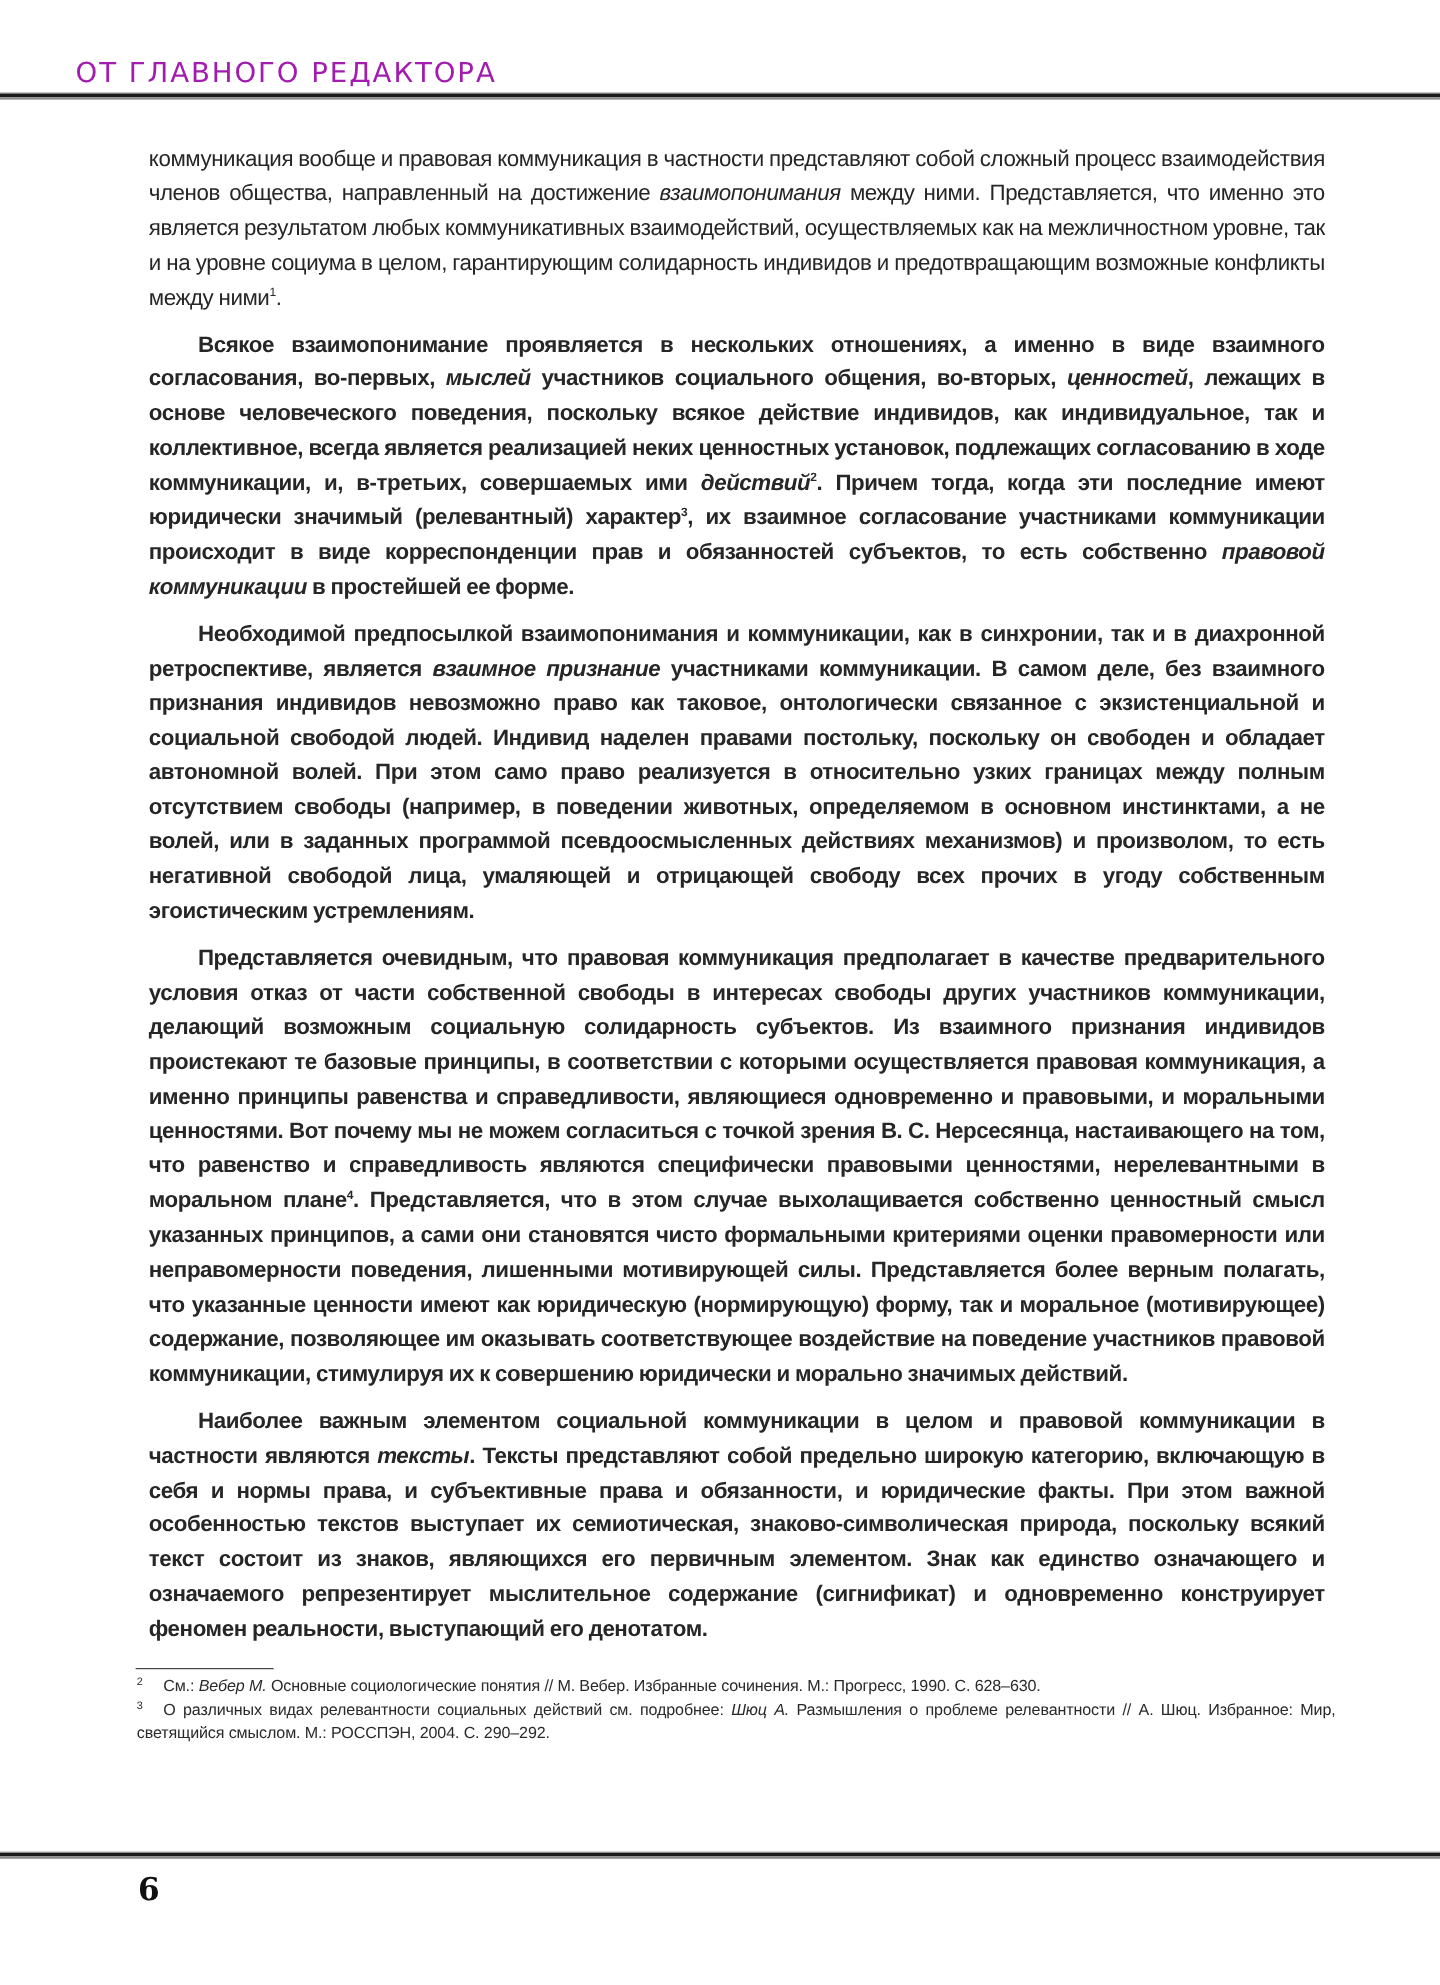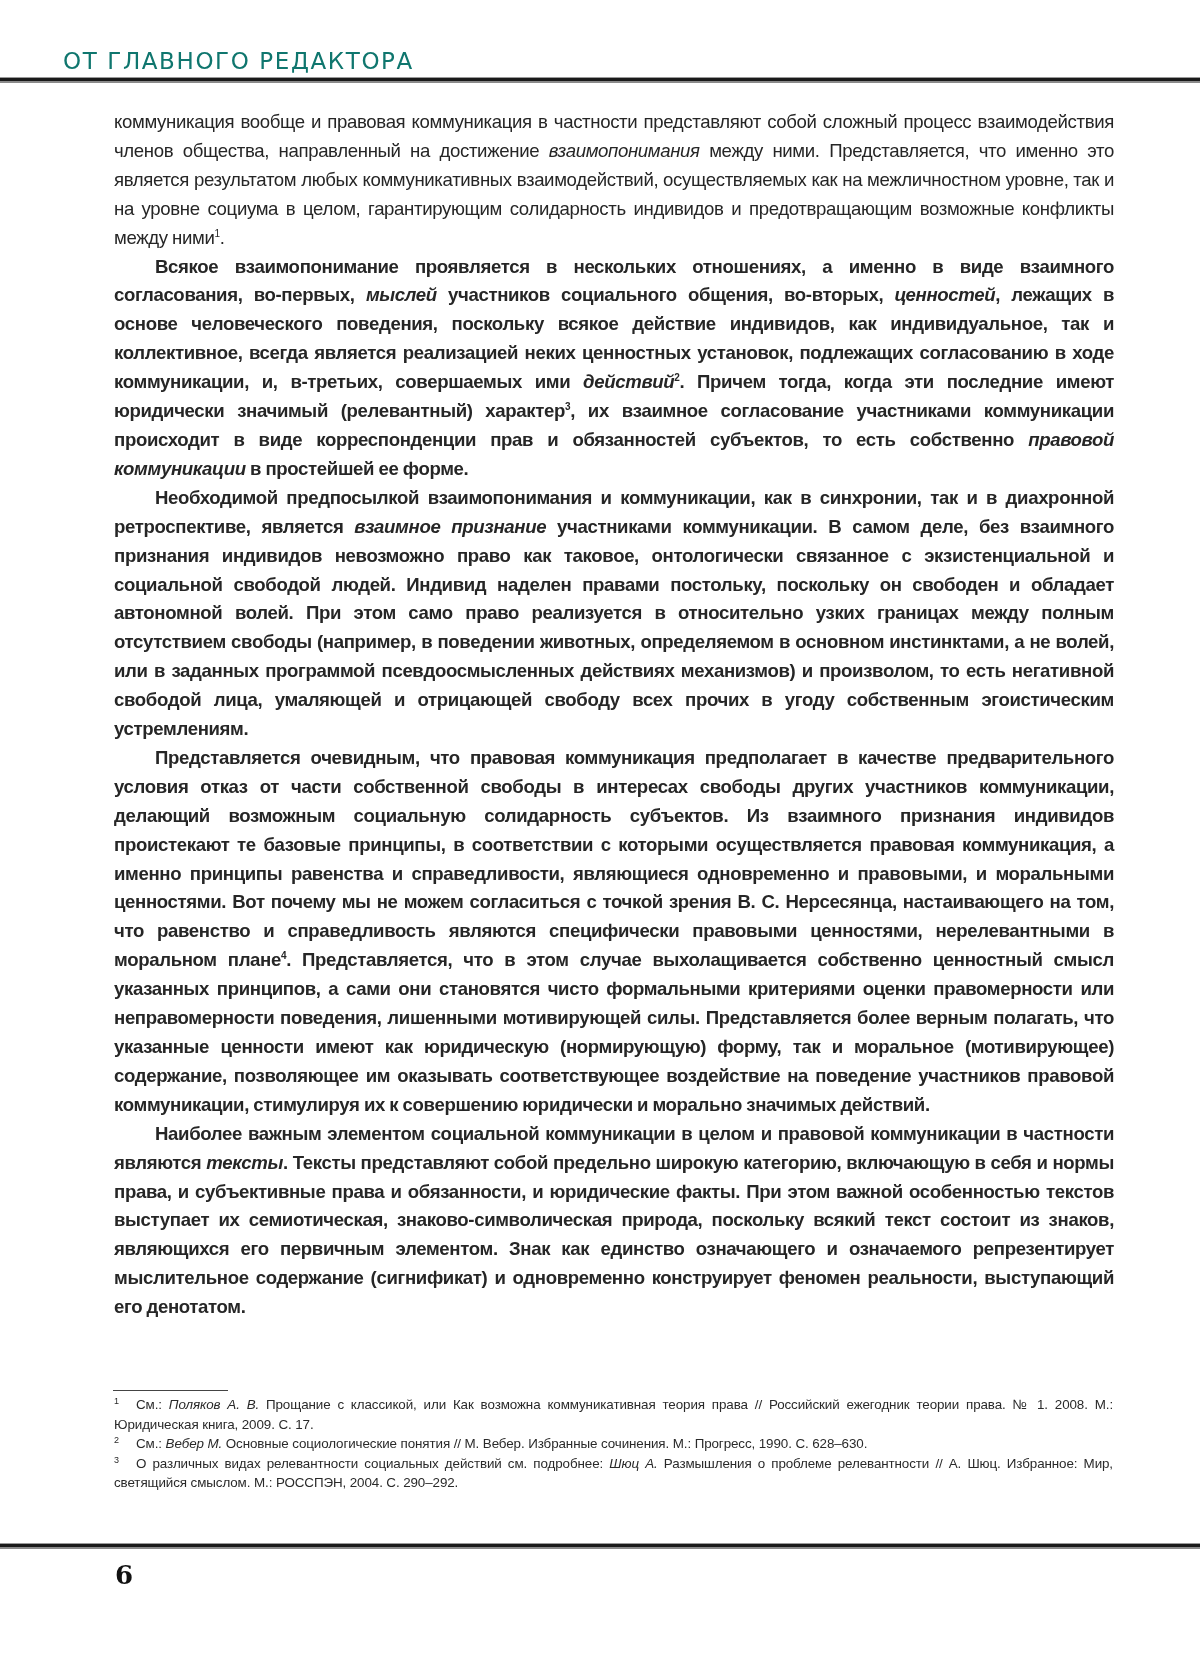--- a/index.html
+++ b/index.html
@@ -1,28 +1,28 @@
 <!DOCTYPE html>
 <html><head>
   <meta charset="utf-8">
   <style>
     html, body { margin: 0; padding: 0; background: #ffffff; }
     body { width: 1200px; height: 1654px; position: relative; overflow: hidden;
            font-family: "Liberation Sans", "DejaVu Sans", sans-serif; color: #1e1e1e; }
     .running-head { position: absolute; left: 63px; top: 48px; font-size: 23px;
-                    letter-spacing: 1.6px; color: #0f766e; font-family: "DejaVu Sans", sans-serif; font-weight: normal; }
+                    letter-spacing: 1.6px; color: #a21caf; font-family: "DejaVu Sans", sans-serif; font-weight: normal; }
     .rule { position: absolute; left: 0; width: 1200px; height: 6px; }
     .rule .l1 { position: absolute; left: 0; right: 0; top: 0; height: 1px; background: #9a9a9a; }
     .rule .l2 { position: absolute; left: 0; right: 0; top: 1px; height: 3px; background: #1a1a1a; }
     .rule .l3 { position: absolute; left: 0; right: 0; top: 4px; height: 2px; background: #8a8a8a; }
     .rule.top { top: 77px; }
     .rule.bottom { top: 1543px; }
     .body-text { position: absolute; left: 114px; top: 108px; width: 1000px;
                  font-size: 18.6px; line-height: 28.9px; text-align: justify; color: #262626; letter-spacing: -0.35px; word-spacing: -0.5px; }
-    .body-text p { margin: 0; }
+    .body-text p { margin: 10px; }
     .body-text p.indent { text-indent: 41px; font-weight: bold; }
     .body-text em { font-style: italic; }
     sup.fn-ref { font-size: 10px; line-height: 0; vertical-align: 7px; }
     .fn-sep { position: absolute; left: 113px; top: 1390px; width: 115px; height: 1px; background: #444; }
     .footnotes { position: absolute; left: 114px; top: 1395px; width: 999px;
                  font-size: 13.4px; line-height: 19.5px; color: #2a2a2a; text-align: justify; letter-spacing: -0.1px; }
     .footnotes .fn { margin: 0; }
     .footnotes .fn-num { font-size: 9px; vertical-align: 5px; line-height: 0; display: inline-block; width: 22px; }
     .footnotes em { font-style: italic; }
     .page-number { position: absolute; left: 115px; top: 1560px; font-size: 26px; font-weight: bold;
@@ -47,21 +47,20 @@
 
   <p class="indent"><span>Представляется очевидным, что правовая коммуникация предполагает в качестве предварительного условия отказ от части собственной свободы в интересах свободы других участников коммуникации, делающий возможным социальную солидарность субъектов. Из взаимного признания индивидов проистекают те базовые принципы, в соответствии с которыми осуществляется правовая коммуникация, а именно принципы равенства и справедливости, являющиеся одновременно и правовыми, и моральными ценностями. Вот почему мы не можем согласиться с точкой зрения В. С. Нерсесянца, настаивающего на том, что равенство и справедливость являются специфически правовыми ценностями, нерелевантными в моральном плане</span><sup class="fn-ref">4</sup><span>. Представляется, что в этом случае выхолащивается собственно ценностный смысл указанных принципов, а сами они становятся чисто формальными критериями оценки правомерности или неправомерности поведения, лишенными мотивирующей силы. Представляется более верным полагать, что указанные ценности имеют как юридическую (нормирующую) форму, так и моральное (мотивирующее) содержание, позволяющее им оказывать соответствующее воздействие на поведение участников правовой коммуникации, стимулируя их к совершению юридически и морально значимых действий.</span></p>
 
   <p class="indent"><span>Наиболее важным элементом социальной коммуникации в целом и правовой коммуникации в частности являются </span><em>тексты</em><span>. Тексты представляют собой предельно широкую категорию, включающую в себя и нормы права, и субъективные права и обязанности, и юридические факты. При этом важной особенностью текстов выступает их семиотическая, знаково-символическая природа, поскольку всякий текст состоит из знаков, являющихся его первичным элементом. Знак как единство означающего и означаемого репрезентирует мыслительное содержание (сигнификат) и одновременно конструирует феномен реальности, выступающий его денотатом.</span></p>
 
 </div>
 
 <div class="fn-sep"></div>
 
 <div class="footnotes">
-  <p class="fn"><span class="fn-num">1</span><span>См.: </span><em>Поляков А. В.</em><span> Прощание с классикой, или Как возможна коммуникативная теория права // Российский ежегодник теории права. № 1. 2008. М.: Юридическая книга, 2009. С. 17.</span></p>
   <p class="fn"><span class="fn-num">2</span><span>См.: </span><em>Вебер М.</em><span> Основные социологические понятия // М. Вебер. Избранные сочинения. М.: Прогресс, 1990. С. 628–630.</span></p>
   <p class="fn"><span class="fn-num">3</span><span>О различных видах релевантности социальных действий см. подробнее: </span><em>Шюц А.</em><span> Размышления о проблеме релевантности // А. Шюц. Избранное: Мир, светящийся смыслом. М.: РОССПЭН, 2004. С. 290–292.</span></p>
 </div>
 
 <div class="rule bottom">
     <div class="l1"></div>
     <div class="l2"></div>
     <div class="l3"></div>
   </div>
 <div class="page-number">6</div>

